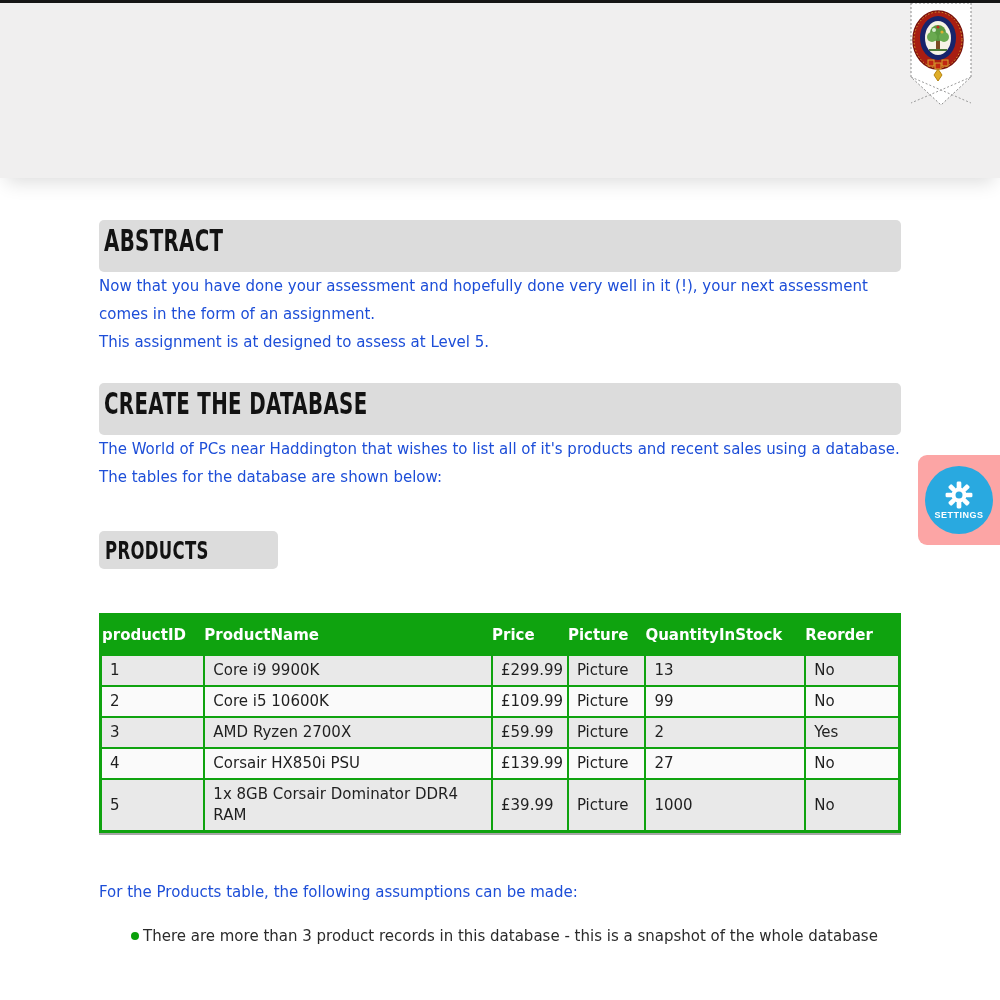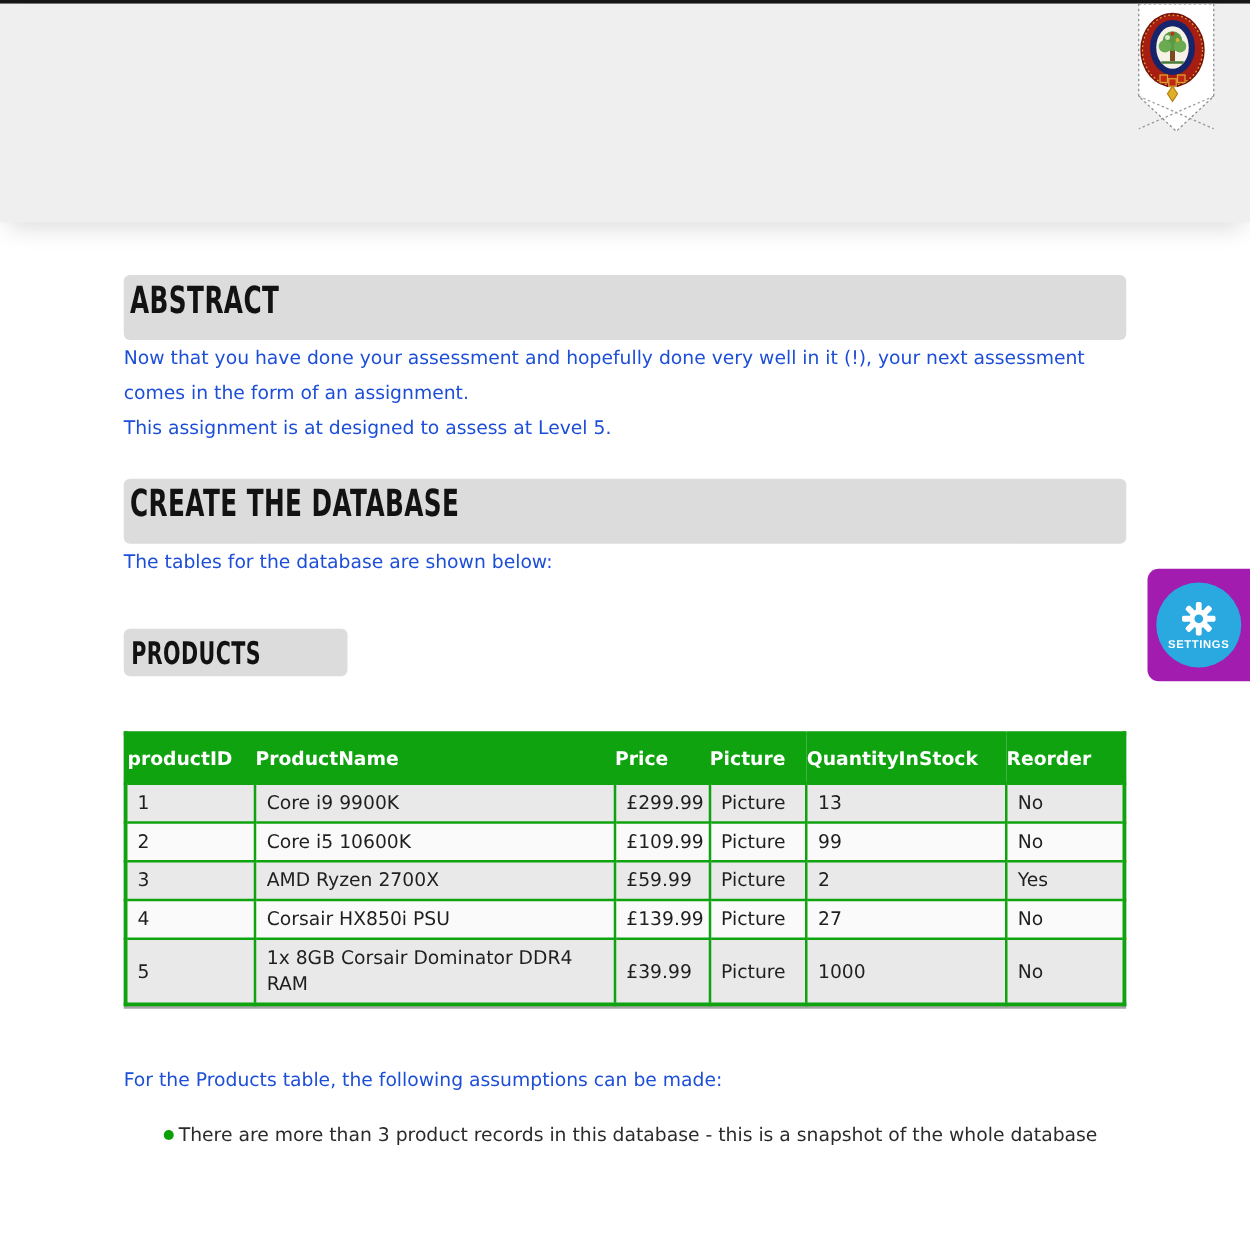--- a/index.html
+++ b/index.html
@@ -57,21 +57,21 @@
   
   .assumptions-intro { margin-top:45px; }
   ul.assumptions { margin-top:16px; margin-left:32px; list-style:none; }
   ul.assumptions li { position:relative; padding-left:12px; font-size:15px;
                       line-height:28px; color:#2b2b2b; }
   ul.assumptions li::before { content:''; position:absolute; left:0; top:10px;
                       width:8px; height:8px; border-radius:50%; background:#0aa00a; }
 
   
   .settings-panel { position:absolute; right:0; top:455px; width:82px; height:90px;
-                    background:#a21caf; border-radius:9px 0 0 9px; }
+                    background:#fca5a5; border-radius:9px 0 0 9px; }
   .settings-btn { position:absolute; right:7px; top:11px; width:68px; height:68px;
                   border-radius:50%; background:#29a9e0; border:none; cursor:pointer;
                   display:flex; flex-direction:column; align-items:center;
                   justify-content:center; gap:1px; }
   .settings-label { font-size:9px; font-weight:bold; color:#ffffff;
                     letter-spacing:0.5px; font-family:"Liberation Sans",sans-serif; }
 </style>
 </head>
 <body>
 
@@ -110,20 +110,21 @@
 
   <div class="h-bar">
     <span class="bar-text">ABSTRACT</span>
   </div>
   <p class="body-text">Now that you have done your assessment and hopefully done very well in it (!), your next assessment comes in the form of an assignment.</p>
   <p class="body-text">This assignment is at designed to assess at Level 5.</p>
 
   <div class="h-bar section-gap">
     <span class="bar-text">CREATE THE DATABASE</span>
   </div>
+  <p class="body-text">The World of PCs near Haddington that wishes to list all of it's products and recent sales using a database.</p>
   <p class="body-text">The tables for the database are shown below:</p>
 
   <div class="products-wrap">
     <div class="h-bar small">
       <span class="bar-text">PRODUCTS</span>
     </div>
   </div>
 
   <table class="products">
     <colgroup>

